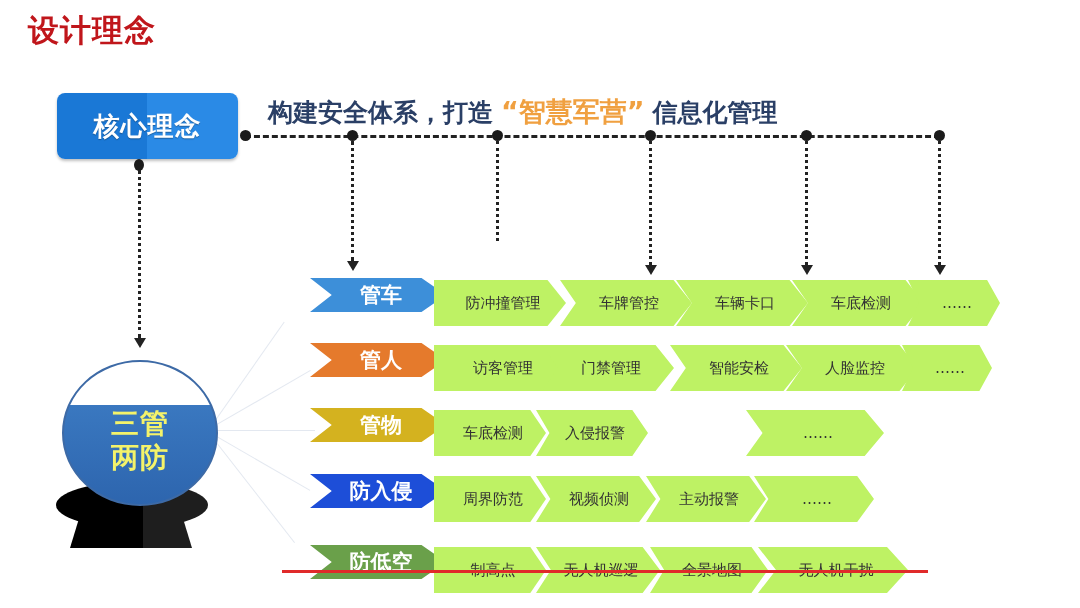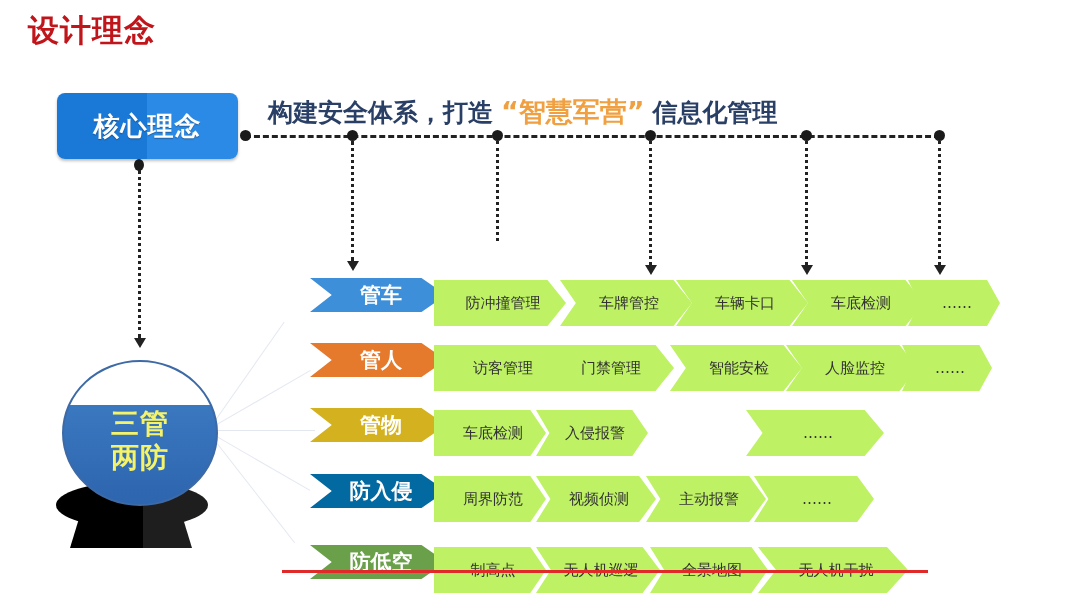--- a/index.html
+++ b/index.html
@@ -160,21 +160,21 @@
 </div>
 
 <div class="abs row" style="top:408px; width:600px;">
   <div class="chev-main" style="background:#d4b21f;">管物</div>
   <div class="chev-item first" style="left:124px; width:112px;">车底检测</div>
   <div class="chev-item" style="left:226px; width:112px;">入侵报警</div>
   <div class="chev-item" style="left:436px; width:138px;">……</div>
 </div>
 
 <div class="abs row" style="top:474px; width:600px;">
-  <div class="chev-main" style="background:#0369a1;">防入侵</div>
+  <div class="chev-main" style="background:#1d4ed8;">防入侵</div>
   <div class="chev-item first" style="left:124px; width:112px;">周界防范</div>
   <div class="chev-item" style="left:226px; width:120px;">视频侦测</div>
   <div class="chev-item" style="left:336px; width:120px;">主动报警</div>
   <div class="chev-item" style="left:444px; width:120px;">……</div>
 </div>
 
 <div class="abs row" style="top:545px; width:640px;">
   <div class="chev-main" style="background:#6aa04a;">防低空</div>
   <div class="chev-item first" style="left:124px; width:112px;">制高点</div>
   <div class="chev-item" style="left:226px; width:124px;">无人机巡逻</div>

